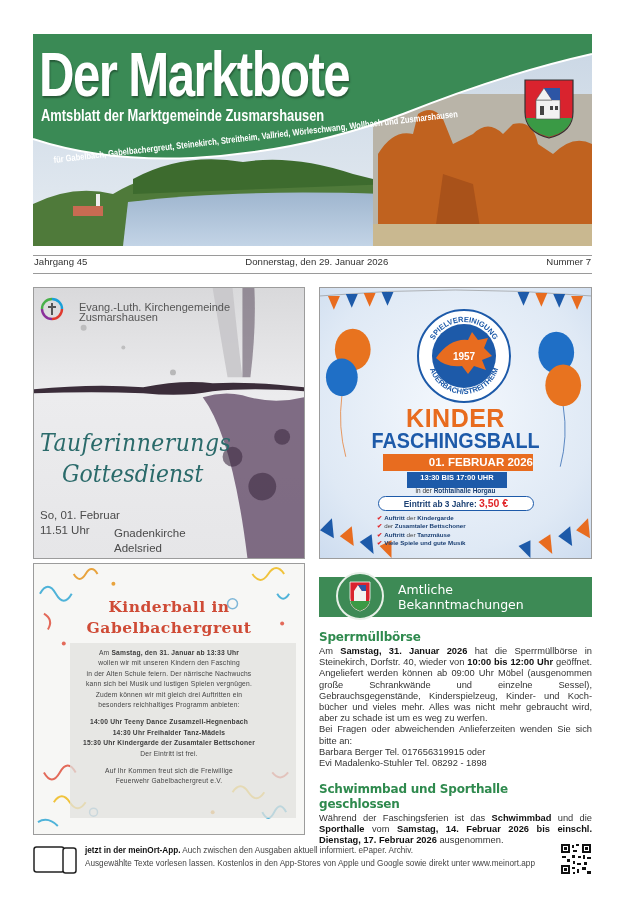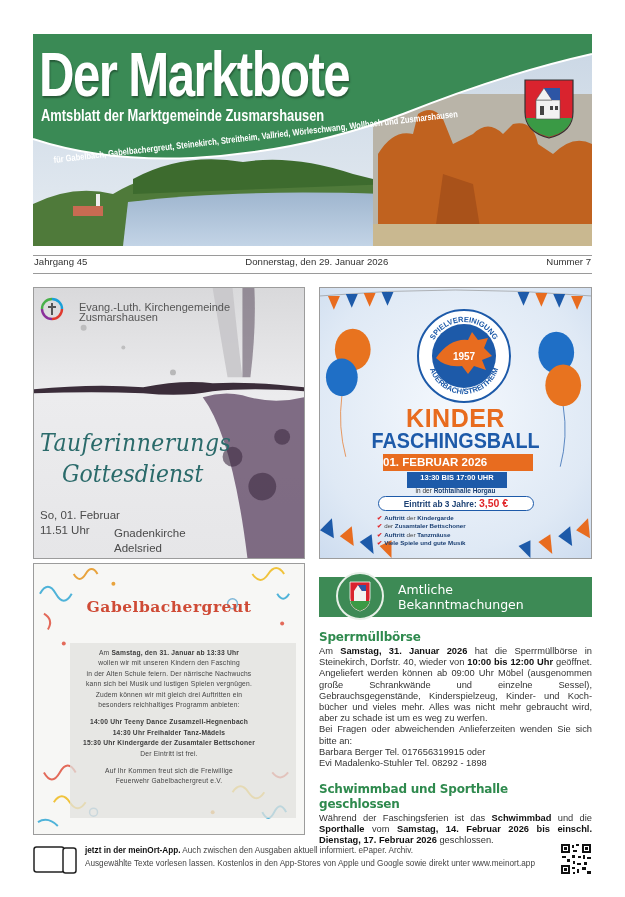--- a/index.html
+++ b/index.html
@@ -31,21 +31,21 @@
   .tauf-script1 { position: absolute; left: 6px; top: 140px; font-family: "DejaVu Serif", serif; font-style: italic; font-size: 25px; color: #2a6a6a; letter-spacing: 0.5px; transform: scaleX(0.88); transform-origin: left top; white-space: nowrap; }
   .tauf-script2 { position: absolute; left: 28px; top: 171px; font-family: "DejaVu Serif", serif; font-style: italic; font-size: 25px; color: #2a6a6a; transform: scaleX(0.88); transform-origin: left top; white-space: nowrap; }
   .tauf-date { position: absolute; left: 6px; top: 220px; font-size: 11.5px; color: #4a4a4a; line-height: 15px; }
   .tauf-place { position: absolute; left: 80px; top: 238px; font-size: 11.5px; color: #4a4a4a; line-height: 15px; }
 
   
   .fa-bunting { position: absolute; left: 0; top: 0; width: 100%; height: 100%; }
   .fa-club { position: absolute; left: 96px; top: 20px; width: 96px; height: 96px; }
   .fa-kinder { position: absolute; left: 0; width: 100%; top: 116px; text-align: center; font-weight: 700; font-size: 25px; color: #e86c1f; letter-spacing: 0.5px; }
   .fa-fasching { position: absolute; left: 0; width: 100%; top: 141px; text-align: center; font-weight: 700; font-size: 21.5px; color: #1d5aa9; transform: scaleX(0.92); }
-  .fa-date { position: absolute; left: 63px; top: 166px; width: 150px; height: 17px; background: #e86c1f; color: #fff; text-align: left; font-weight: 700; font-size: 11.5px; line-height: 17px; }
+  .fa-date { position: absolute; left: 63px; top: 166px; width: 150px; height: 17px; background: #e86c1f; color: #fff; text-align: right; font-weight: 700; font-size: 11.5px; line-height: 17px; padding-left: 20px; }
   .fa-time { position: absolute; left: 87px; top: 184px; width: 100px; height: 16px; background: #1d5aa9; color: #fff; text-align: center; font-weight: 700; font-size: 7.5px; line-height: 12px; }
   .fa-venue { position: absolute; left: 0; width: 100%; top: 199px; text-align: center; font-size: 6.5px; color: #333; }
   .fa-venue b { color: #1a3f72; }
   .fa-entry { position: absolute; left: 58px; top: 208px; width: 156px; height: 15px; border: 1px solid #1d5aa9; border-radius: 8px; background: #fff; text-align: center; font-size: 8.3px; line-height: 13px; font-weight: 700; color: #1a3f72; }
   .fa-entry .price { color: #e0262a; font-size: 10.5px; }
   .fa-list { position: absolute; left: 57px; top: 226px; font-size: 6.2px; line-height: 8.3px; color: #1a3f72; font-weight: 700; list-style: none; }
   .fa-list li .chk { color: #e0262a; margin-right: 2px; }
   .fa-list li .light { font-weight: 400; color: #444; }
 
   
@@ -239,20 +239,21 @@
     <path d="M200,230 q8,-12 16,0 t16,0" stroke="#f0c33c" stroke-width="2" fill="none"></path>
     <path d="M230,250 q6,12 12,0 t12,0" stroke="#4fb3d9" stroke-width="2" fill="none"></path>
     <path d="M240,210 q8,10 16,0" stroke="#e36a5a" stroke-width="2" fill="none"></path>
     <circle cx="60" cy="250" r="4" fill="none" stroke="#7fb7d8" stroke-width="1.5"></circle>
     <circle cx="80" cy="20" r="2" fill="#e8a33d"></circle>
       <circle cx="250" cy="60" r="2" fill="#e36a5a"></circle>
     <circle cx="30" cy="80" r="2" fill="#e36a5a"></circle>
       <circle cx="180" cy="250" r="2" fill="#e8a33d"></circle>
   </svg>
   <div class="kb-title">
+    <div>Kinderball in</div>
     <div>Gabelbachergreut</div>
   </div>
   <div class="kb-panel"></div>
   <div class="kb-text">
     <div><span>Am</span> <b>Samstag, den 31. Januar ab 13:33 Uhr</b></div>
     <div>wollen wir mit unseren Kindern den Fasching</div>
     <div>in der Alten Schule feiern. Der närrische Nachwuchs</div>
     <div>kann sich bei Musik und lustigen Spielen vergnügen.</div>
     <div>Zudem können wir mit gleich drei Auftritten ein</div>
     <div>besonders reichhaltiges Programm anbieten:</div>
@@ -286,21 +287,21 @@
 <article class="article art1">
   <h2>Sperrmüllbörse</h2>
   <p><span>Am </span><b>Samstag, 31. Januar 2026</b><span> hat die Sperrmüllbörse in Steinekirch, Dorfstr. 40, wieder von </span><b>10:00 bis 12:00 Uhr</b><span> geöffnet. Angeliefert werden können ab 09:00 Uhr Möbel (ausgenommen große Schrankwände und einzelne Sessel), Gebrauchsgegenstände, Kinderspielzeug, Kinder- und Koch-bücher und vieles mehr. Alles was nicht mehr gebraucht wird, aber zu schade ist um es weg zu werfen.</span></p>
   <p>Bei Fragen oder abweichenden Anlieferzeiten wenden Sie sich bitte an:</p>
   <span class="line">Barbara Berger Tel. 017656319915 oder</span>
   <span class="line">Evi Madalenko-Stuhler Tel. 08292 - 1898</span>
 </article>
 
 <article class="article art2">
   <h2>Schwimmbad und Sporthalle geschlossen</h2>
-  <p><span>Während der Faschingsferien ist das </span><b>Schwimmbad</b><span> und die </span><b>Sporthalle</b><span> vom </span><b>Samstag, 14. Februar 2026 bis einschl. Dienstag, 17. Februar 2026</b><span> geschlossen.</span></p>
+  <p><span>Während der Faschingsferien ist das </span><b>Schwimmbad</b><span> und die </span><b>Sporthalle</b><span> vom </span><b>Samstag, 14. Februar 2026 bis einschl. Dienstag, 17. Februar 2026</b><span> ausgenommen.</span></p>
 </article>
 
 <footer class="footer">
   <svg class="dev-icon" viewBox="0 0 44 30">
     <rect x="1" y="3" width="30" height="25" rx="2.5" fill="none" stroke="#222" stroke-width="1.5"></rect>
     <rect x="30" y="4" width="13" height="25" rx="2.5" fill="#fff" stroke="#222" stroke-width="1.5"></rect>
   </svg>
   <div class="foot-text">
     <div><b>jetzt in der meinOrt-App.</b><span>  Auch zwischen den Ausgaben aktuell informiert. ePaper. Archiv.</span></div>
     <div>Ausgewählte Texte vorlesen lassen. Kostenlos in den App-Stores von Apple und Google sowie direkt unter www.meinort.app</div>

